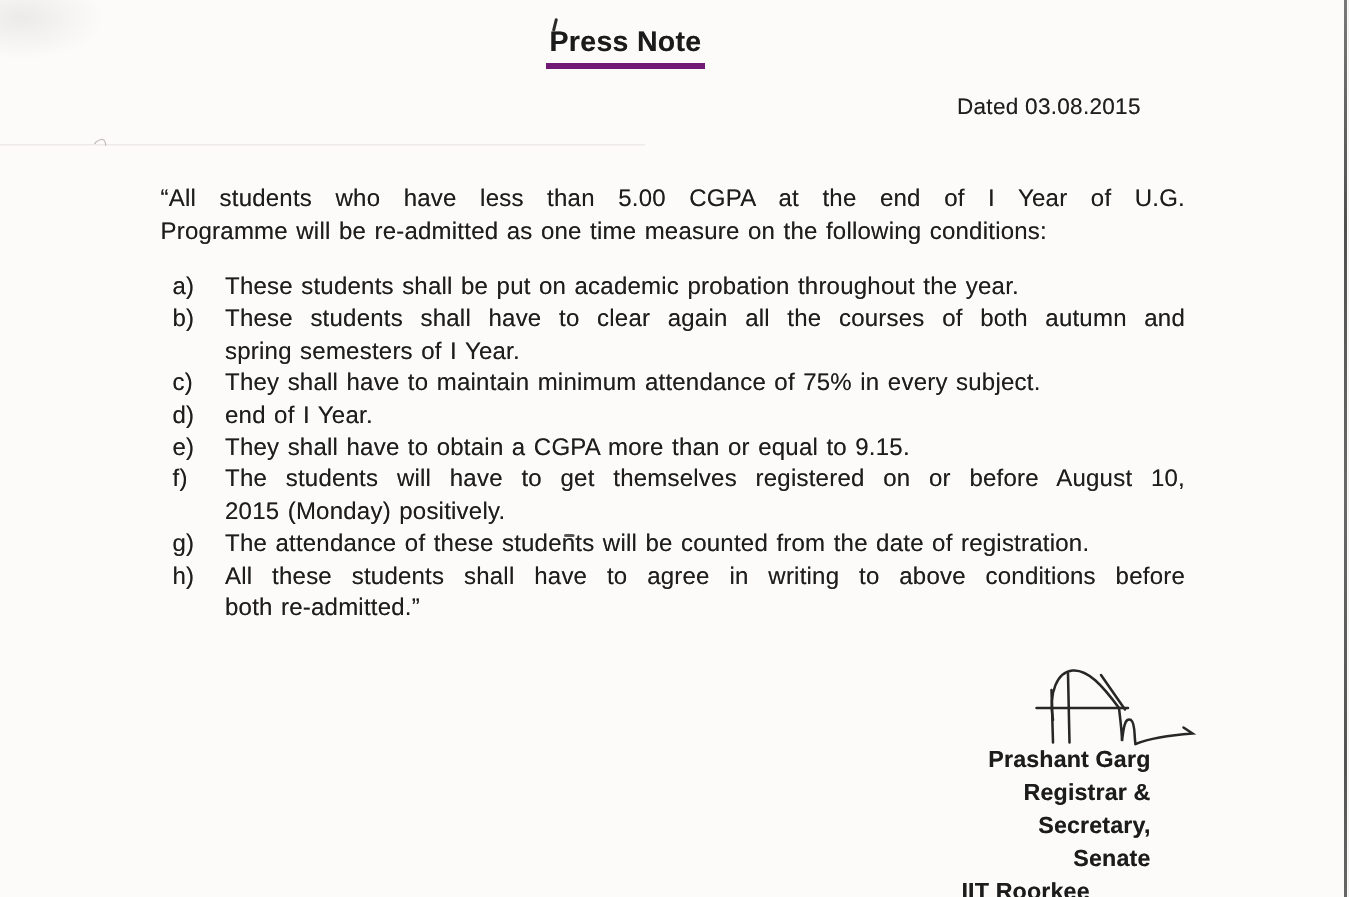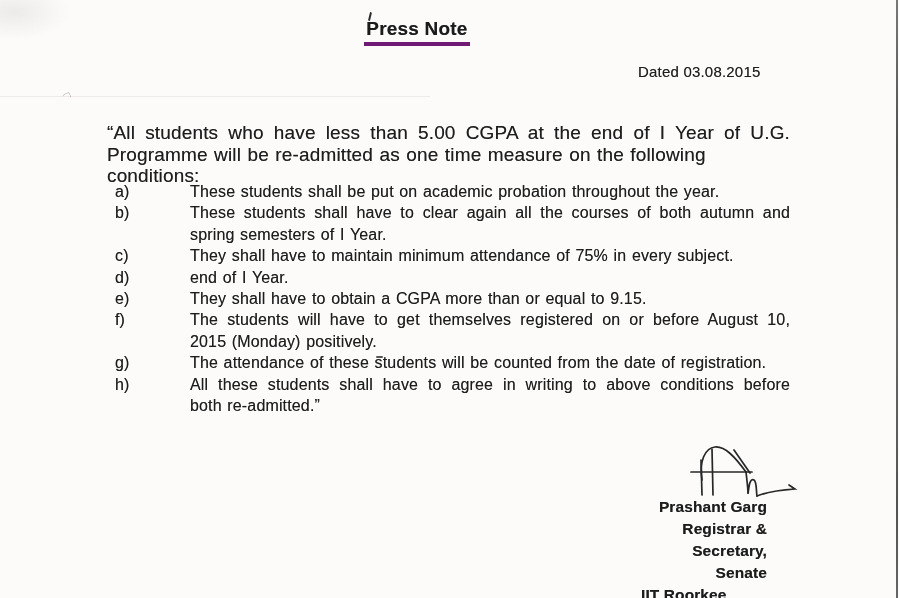--- a/index.html
+++ b/index.html
@@ -55,29 +55,29 @@
     letter-spacing: 0.2px;
   }
   .date-line {
     position: absolute; top: 63px; left: 638px;
     font-size: 15px; color: #1f1f1f; letter-spacing: 0.2px;
   }
 
   
   .intro {
     position: absolute; top: 122px; left: 107px; width: 683px;
-    font-size: 19px; line-height: 21.5px; letter-spacing: 0.15px; word-spacing: 1px;
+    font-size: 16px; line-height: 21.5px; letter-spacing: 0.15px; word-spacing: 1px;
   }
   .cond-list {
     position: absolute; top: 181px; left: 107px; width: 683px;
     font-size: 16px; line-height: 21.4px; letter-spacing: 0.15px; word-spacing: 1px;
   }
   .item { display: flex; align-items: flex-start; }
   .item .label { flex: 0 0 43px; padding-left: 8px; }
-  .item .text { flex: 1 1 auto; min-width: 0; margin-left: 40px; }
+  .item .text { flex: 1 1 auto; min-width: 0; }
   .line { text-align: left; }
   .line.just { text-align: justify; text-align-last: justify; }
 
   
   .sig-svg { position: absolute; left: 688px; top: 441px; }
   .sig-block {
     position: absolute; left: 641px; top: 496px; width: 126px;
     font-size: 15.5px; line-height: 22px; color: #1c1c1c;
   }
   .sig-name { text-align: right; font-weight: 700; letter-spacing: 0.1px; }

